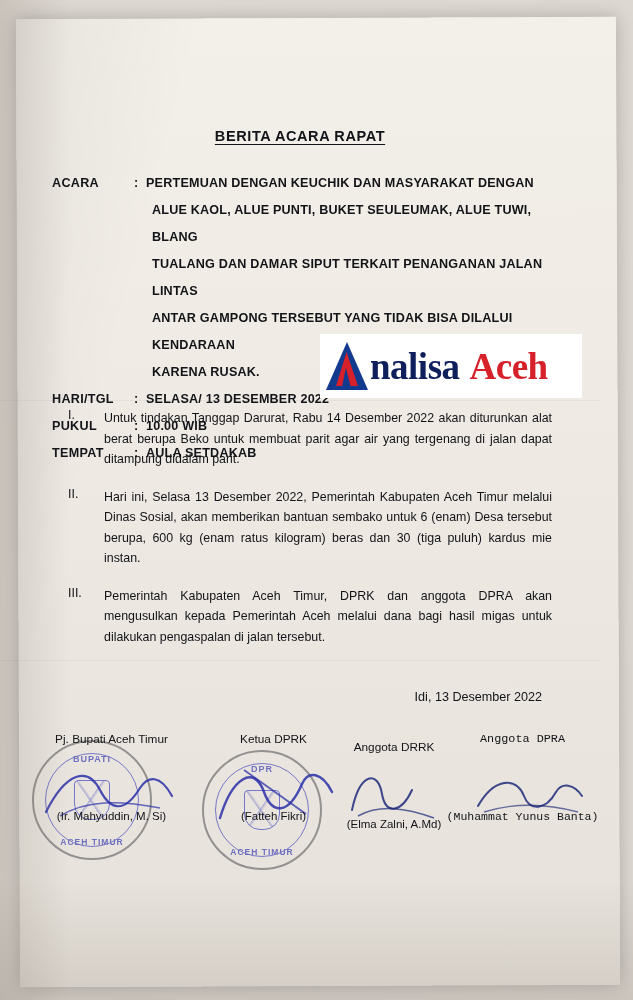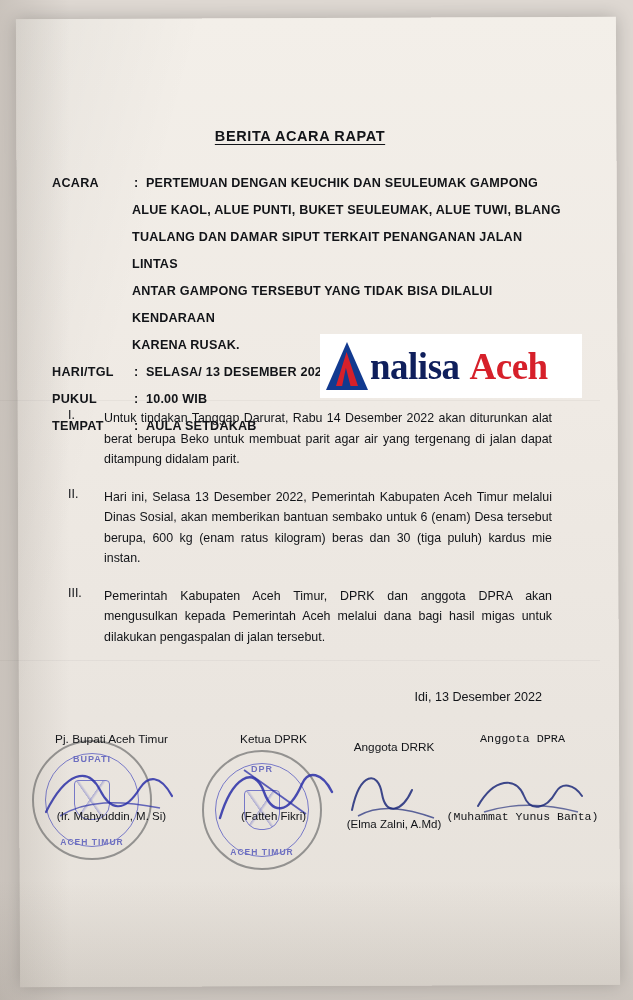--- a/index.html
+++ b/index.html
@@ -90,21 +90,21 @@
     width: 12px;
     flex: 0 0 12px;
     font-weight: bold;
   }
   .meta-val {
     flex: 1 1 auto;
     font-weight: bold;
     letter-spacing: 0.2px;
   }
   .meta-cont {
-    margin-left: 80px;
+    margin-left: 100px;
     font-weight: bold;
     letter-spacing: 0.2px;
   }
 
   .clauses {
     position: absolute;
     top: 408px;
     left: 62px;
     width: 490px;
     font-size: 12.4px;
@@ -271,21 +271,21 @@
     <div class="crease" style="left:0;top:400px;width:600px;height:1px;"></div>
     <div class="crease" style="left:0;top:660px;width:600px;height:1px;"></div>
 
     <div class="doc-title">BERITA ACARA RAPAT</div>
 
     <div class="meta">
 
       <div class="meta-row">
         <span class="meta-key">ACARA</span>
         <span class="meta-colon">:</span>
-        <span class="meta-val">PERTEMUAN DENGAN KEUCHIK DAN SEULEUMAK GAMPONG</span>
+        <span class="meta-val">PERTEMUAN DENGAN KEUCHIK DAN MASYARAKAT DENGAN</span>
       </div>
       <div class="meta-cont">ALUE KAOL, ALUE PUNTI, BUKET SEULEUMAK, ALUE TUWI, BLANG</div>
       <div class="meta-cont">TUALANG DAN DAMAR SIPUT TERKAIT PENANGANAN JALAN LINTAS</div>
       <div class="meta-cont">ANTAR GAMPONG TERSEBUT YANG TIDAK BISA DILALUI KENDARAAN</div>
       <div class="meta-cont">KARENA RUSAK.</div>
 
       <div class="meta-row">
         <span class="meta-key">HARI/TGL</span>
         <span class="meta-colon">:</span>
         <span class="meta-val">SELASA/ 13 DESEMBER 2022</span>

